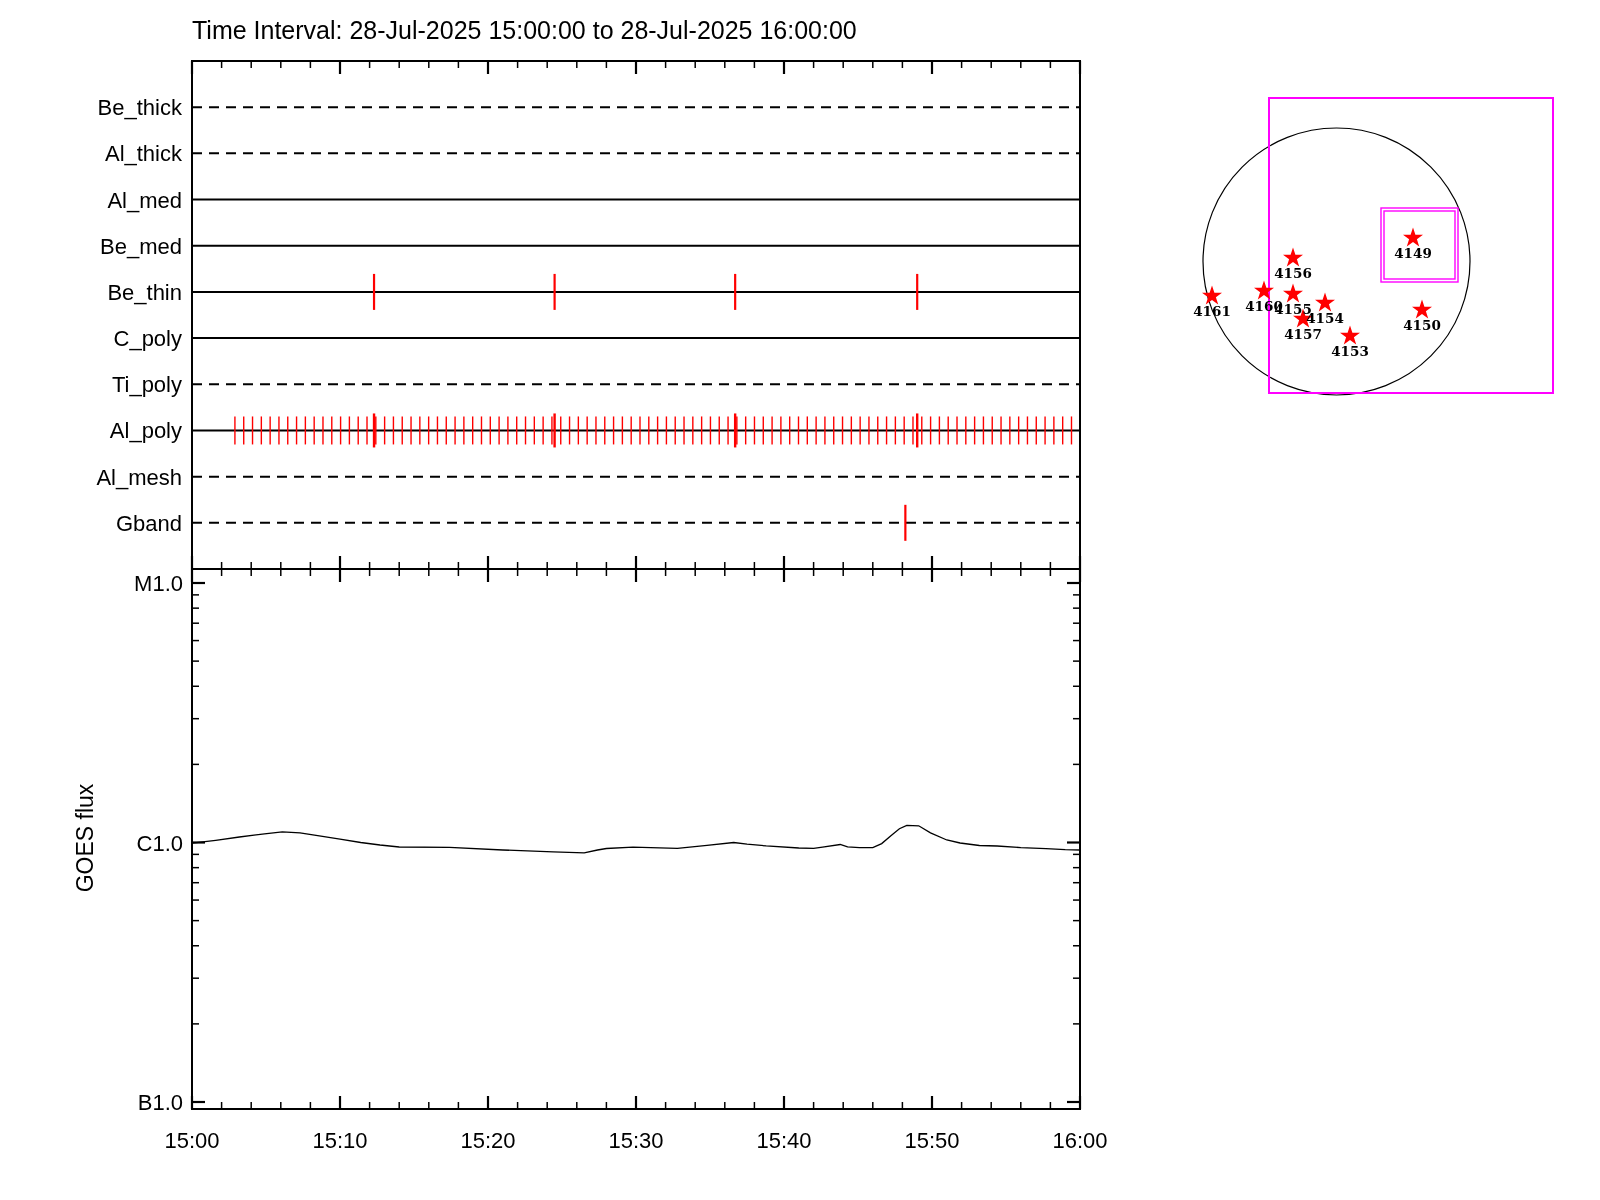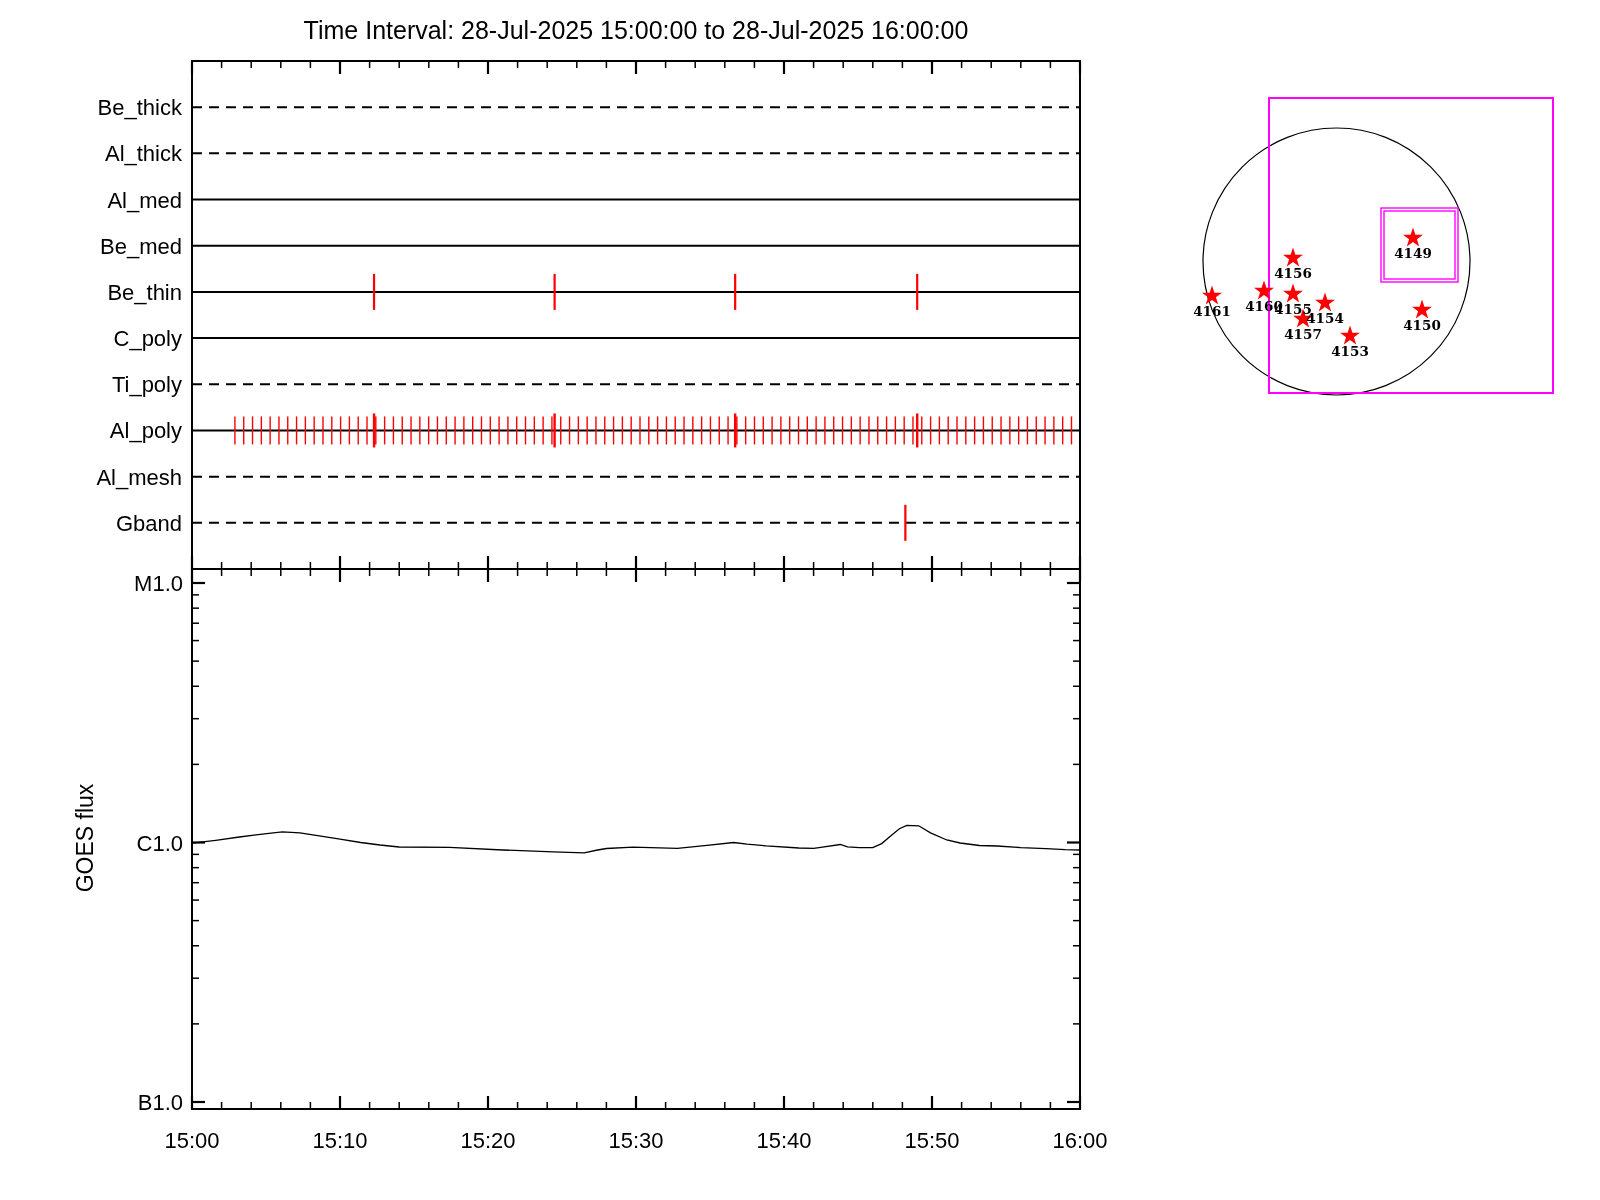--- a/index.html
+++ b/index.html
@@ -1,18 +1,18 @@
 <!DOCTYPE html>
 <html><head>
 <meta charset="utf-8">
 <style>
   html,body{margin:0;padding:0;background:#ffffff;}
   #canvas{position:relative;width:1600px;height:1200px;background:#ffffff;overflow:hidden;
           font-family:"Liberation Sans",sans-serif;}
-  #chart-title{position:absolute;left:192px;top:16px;width:888px;text-align:center;
+  #chart-title{position:absolute;left:192px;top:16px;width:888px;text-align:left;
                font-size:25px;color:#000;white-space:nowrap;}
   svg text{font-family:"Liberation Sans",sans-serif;fill:#000;}
   svg text.ar-label{font-family:"DejaVu Serif",serif;font-weight:bold;}
 </style>
 </head>
 <body>
 
 <div id="canvas">
   <div id="chart-title">Time Interval: 28-Jul-2025 15:00:00 to 28-Jul-2025 16:00:00</div>
   <svg id="plot-svg" width="1600" height="1200" viewBox="0 0 1600 1200">

